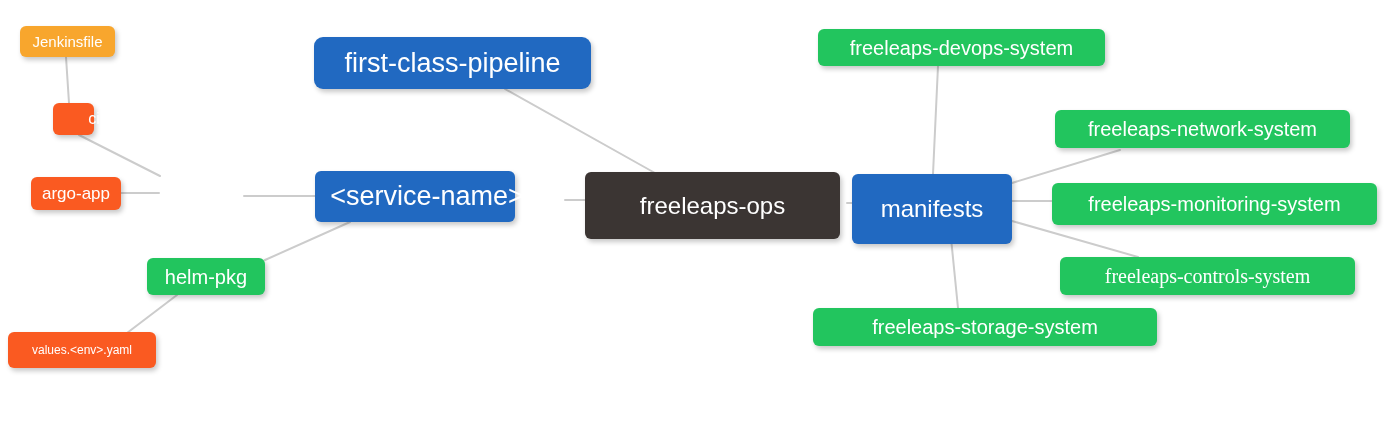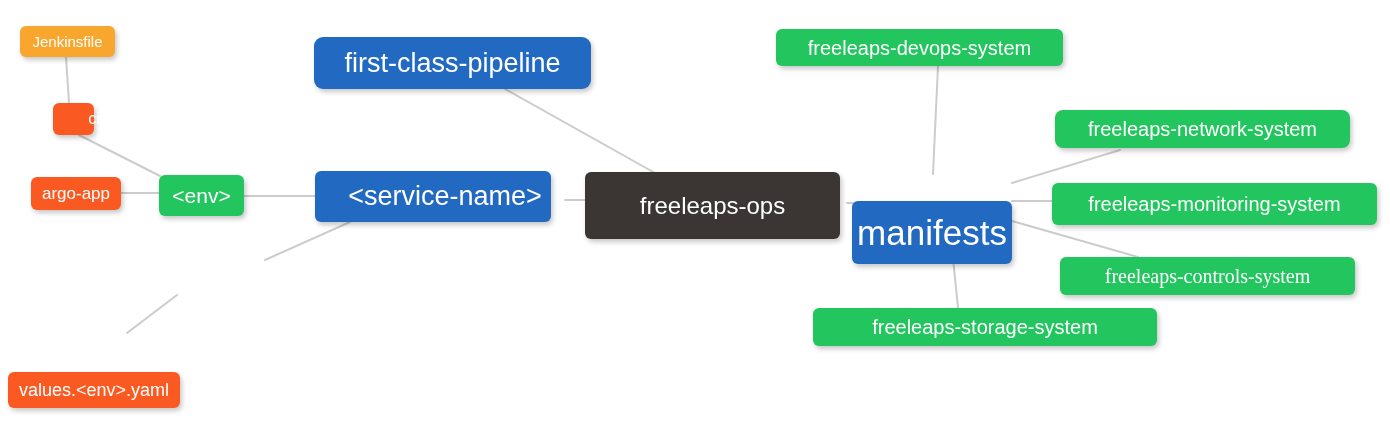--- a/index.html
+++ b/index.html
@@ -63,36 +63,36 @@
     <line x1="1012" y1="221" x2="1138" y2="257"></line>
     <line x1="950" y1="228" x2="958" y2="308"></line>
   </svg>
 
   <div class="node amber" style="left:20px;   top:26px;  width:95px;  height:31px; font-size:15px;">Jenkinsfile</div>
 
   <div class="node orangered" style="left:53px;   top:103px; width:33px;  height:32px; font-size:16px;padding-left:41px;">ci</div>
 
   <div class="node orangered" style="left:31px;   top:177px; width:90px;  height:33px; font-size:17px;">argo-app</div>
 
-  <div class="node green" style="left:159px;  top:175px; width:85px;  height:41px; font-size:21px;">&lt;env&gt;</div>
 
+  <div class="node green" style="left:147px;  top:258px; width:118px; height:37px; font-size:20px;">helm-pkg</div>
 
-  <div class="node orangered" style="left:8px;    top:332px; width:172px; height:36px; font-size:18px;margin-top:40px;">values.&lt;env&gt;.yaml</div>
+  <div class="node orangered" style="left:8px;    top:332px; width:148px; height:36px; font-size:12px;">values.&lt;env&gt;.yaml</div>
 
   <div class="node blue" style="left:314px;  top:37px;  width:277px; height:52px; font-size:27px;border-radius:9px;">first-class-pipeline</div>
 
-  <div class="node blue" style="left:315px;  top:171px; width:236px; height:51px; font-size:27px;padding-left:24px;">&lt;service-name&gt;</div>
+  <div class="node blue" style="left:315px;  top:171px; width:200px; height:51px; font-size:27px;padding-left:24px;">&lt;service-name&gt;</div>
 
   <div class="node dark" style="left:585px;  top:172px; width:255px; height:67px; font-size:24px;">freeleaps-ops</div>
 
-  <div class="node blue" style="left:852px;  top:174px; width:160px; height:63px; font-size:35px;margin-top:27px;">manifests</div>
+  <div class="node blue" style="left:852px;  top:174px; width:160px; height:70px; font-size:24px;">manifests</div>
 
-  <div class="node green" style="left:776px;  top:29px;  width:287px; height:37px; font-size:20px;">freeleaps-devops-system</div>
+  <div class="node green" style="left:818px;  top:29px;  width:287px; height:37px; font-size:20px;">freeleaps-devops-system</div>
 
-  <div class="node green" style="left:1055px; top:110px; width:295px; height:38px; font-size:20px;border-radius:8px;">freeleaps-network-system</div>
+  <div class="node green" style="left:1055px; top:110px; width:295px; height:38px; font-size:20px;">freeleaps-network-system</div>
 
   <div class="node green" style="left:1052px; top:183px; width:325px; height:42px; font-size:20px;">freeleaps-monitoring-system</div>
 
   <div class="node green" style="left:1060px; top:257px; width:295px; height:38px; font-size:20px;font-family:Liberation Serif, serif;">freeleaps-controls-system</div>
 
   <div class="node green" style="left:813px;  top:308px; width:344px; height:38px; font-size:20px;">freeleaps-storage-system</div>
 
 </div>
 
 </body></html>

